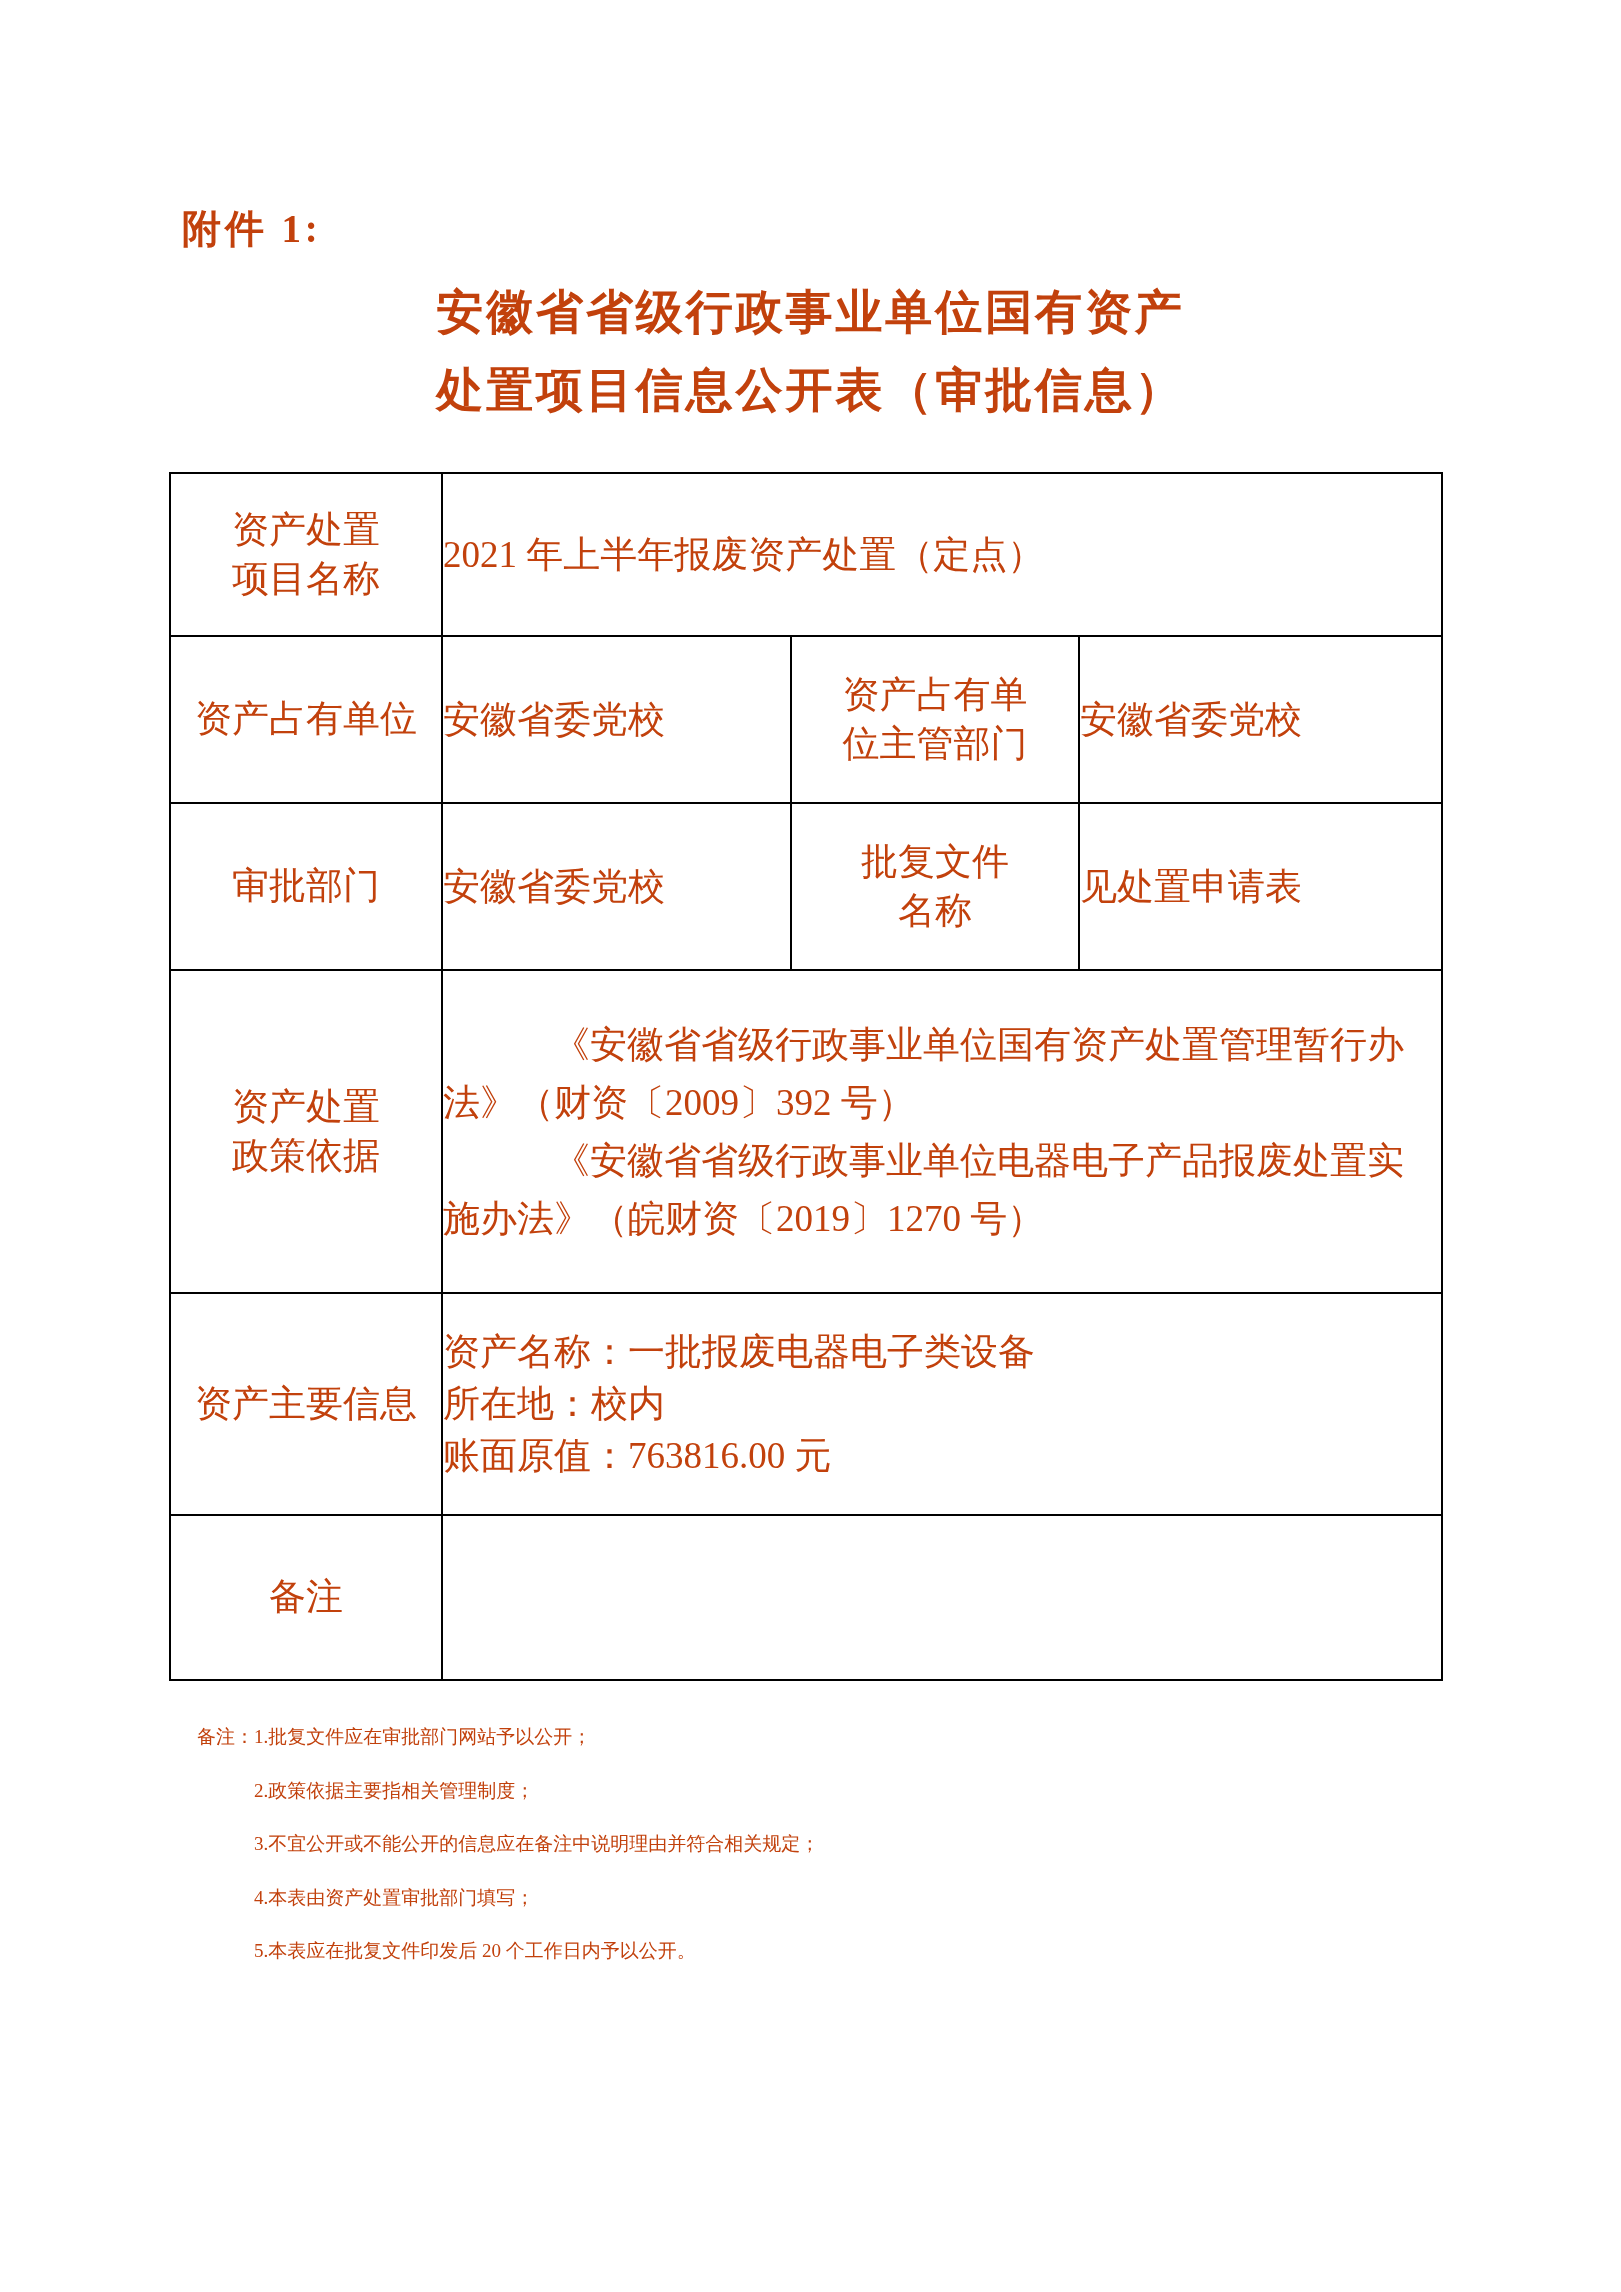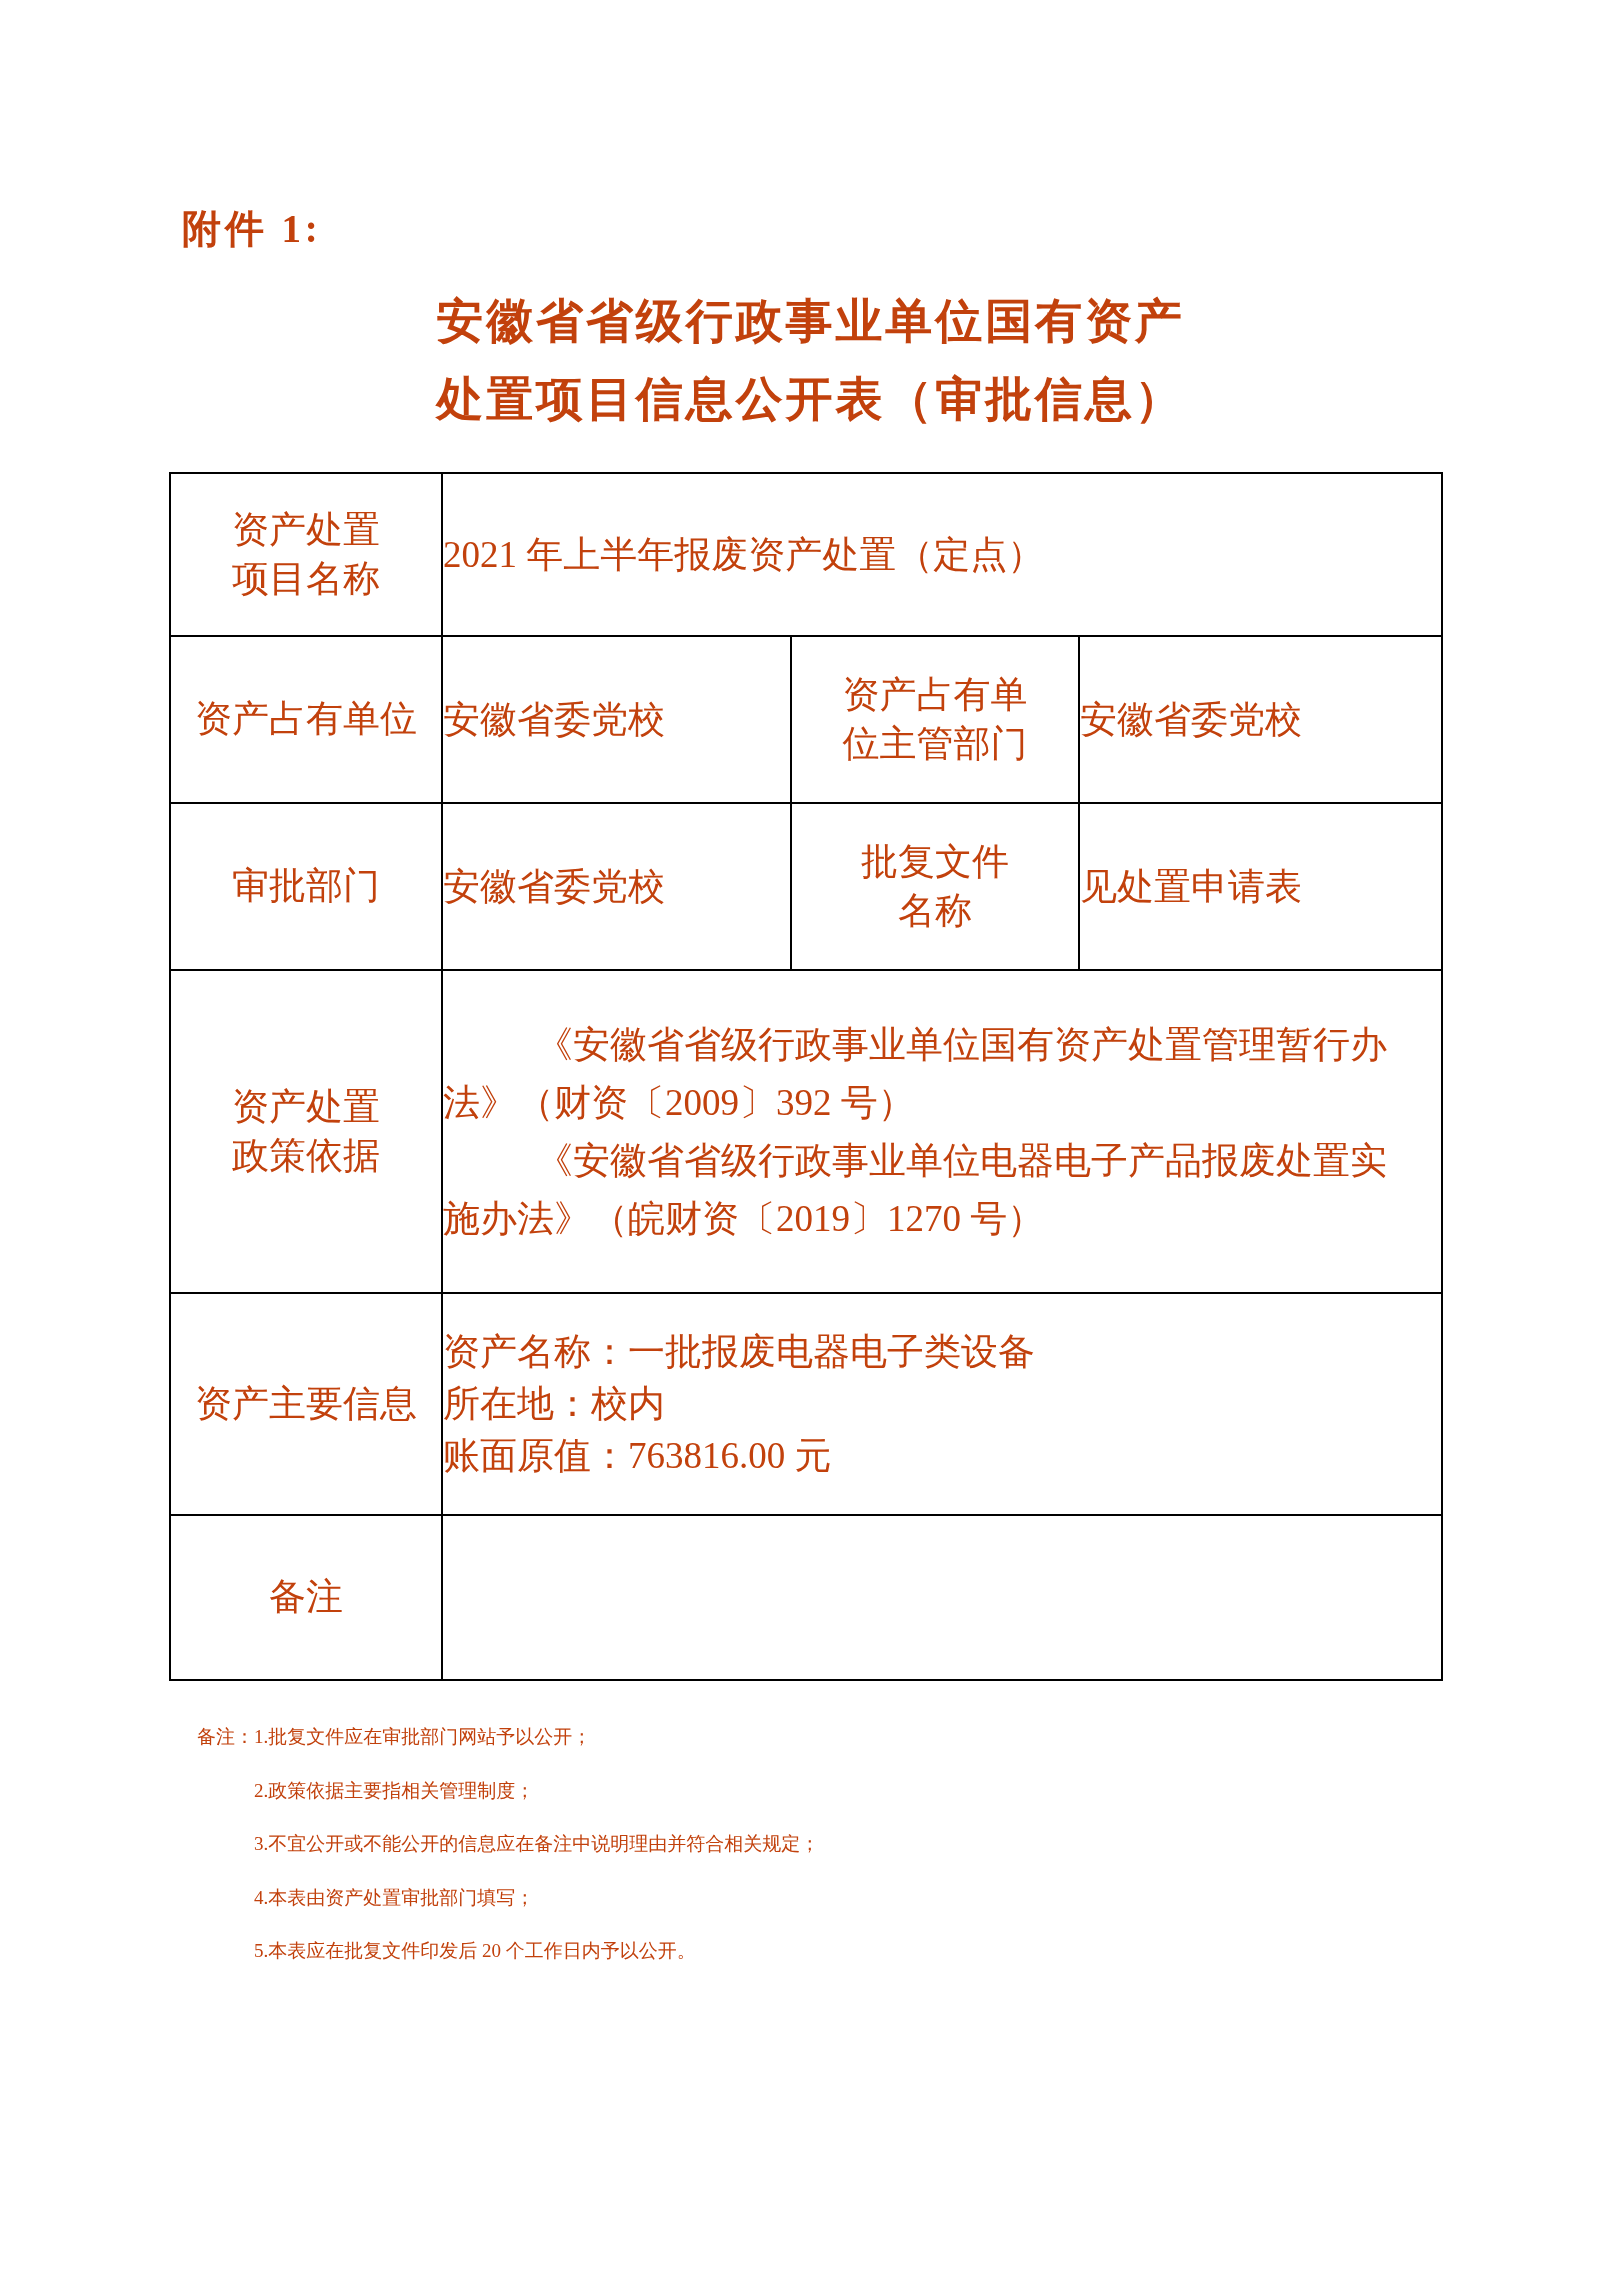--- a/index.html
+++ b/index.html
@@ -23,21 +23,21 @@
     left: 182px;
     top: 202px;
     font-size: 39px;
     font-weight: 700;
     letter-spacing: 3.9px;
   }
 
   
   .title {
     position: absolute;
-    top: 282px;
+    top: 273px;
     left: 0;
     width: 100%;
     text-align: center;
     font-size: 47px;
     font-weight: 700;
     letter-spacing: 2.9px;
     line-height: 78px;
   }
 
   
@@ -65,20 +65,21 @@
     margin-top: 8px;
   }
   .policy-content {
     text-align: left;
     padding-left: 11.8px;
     padding-right: 7.8px;
     line-height: 58px;
   }
   .policy-content .pline.indent {
     text-indent: 93px;
+    padding-left: 17px;
   }
   .asset-content {
     text-align: left;
     padding-left: 35px;
     padding-right: 7.8px;
     line-height: 52px;
   }
 
   
   .notes {

